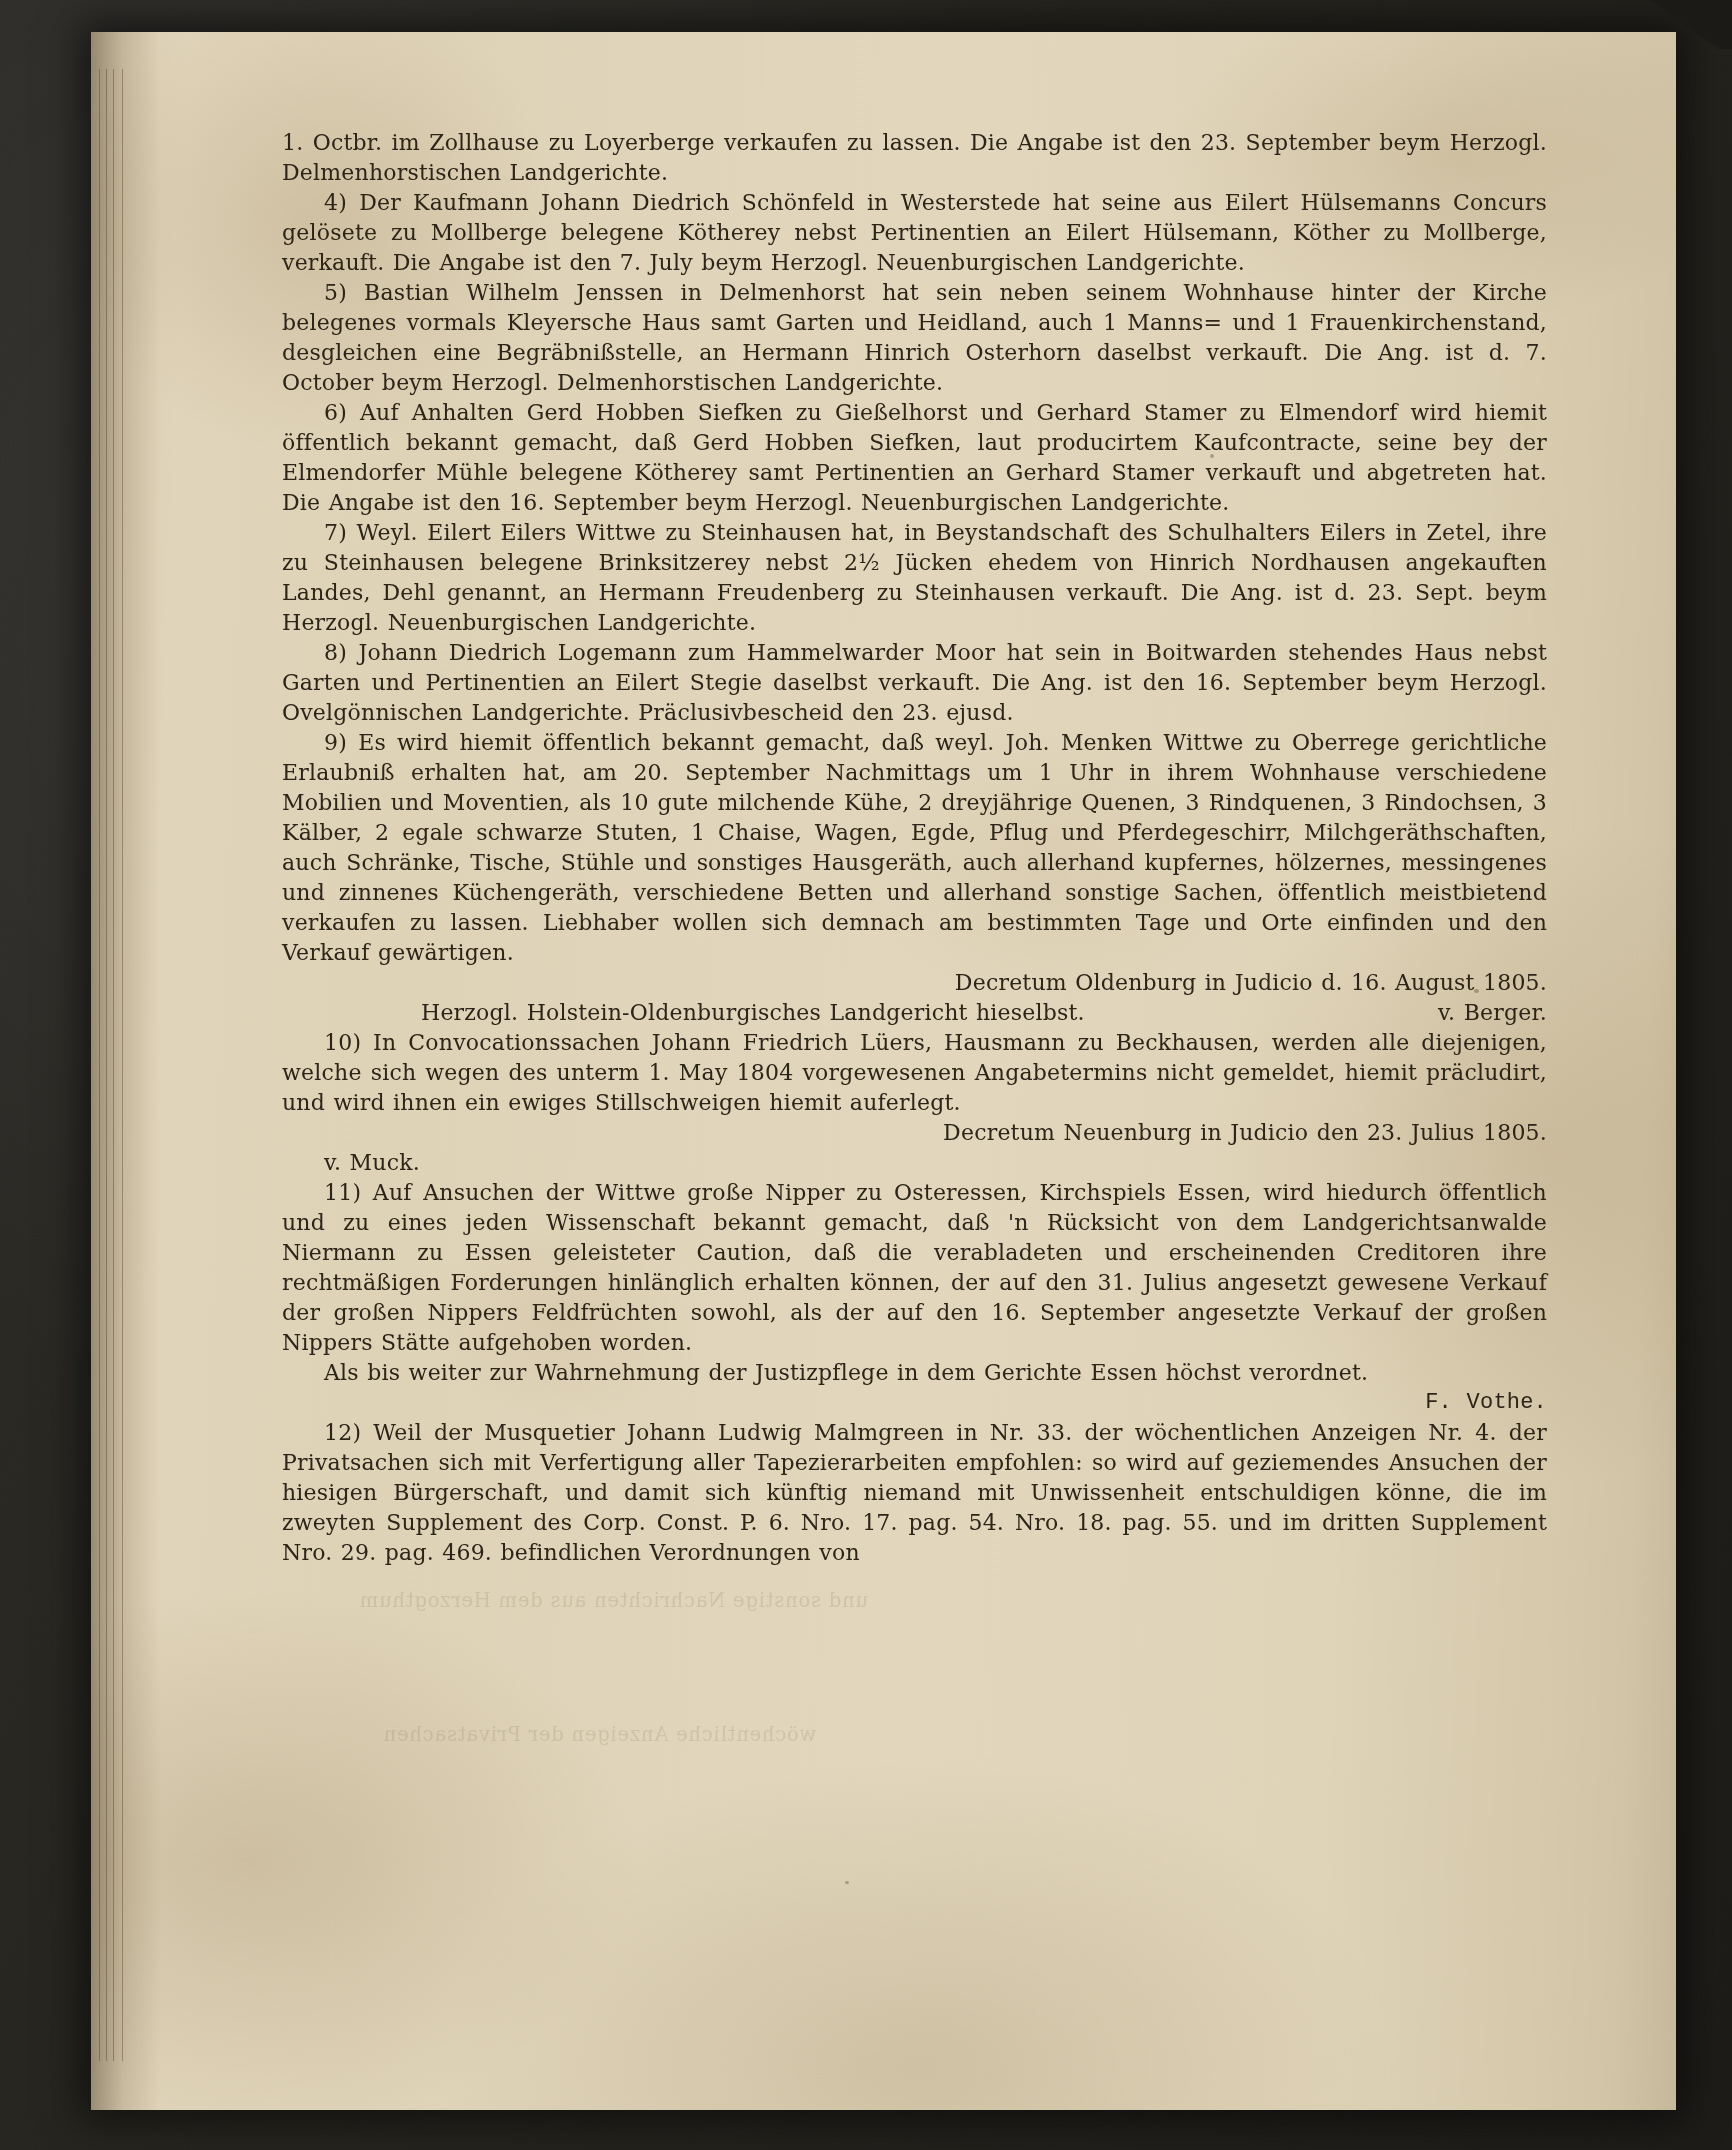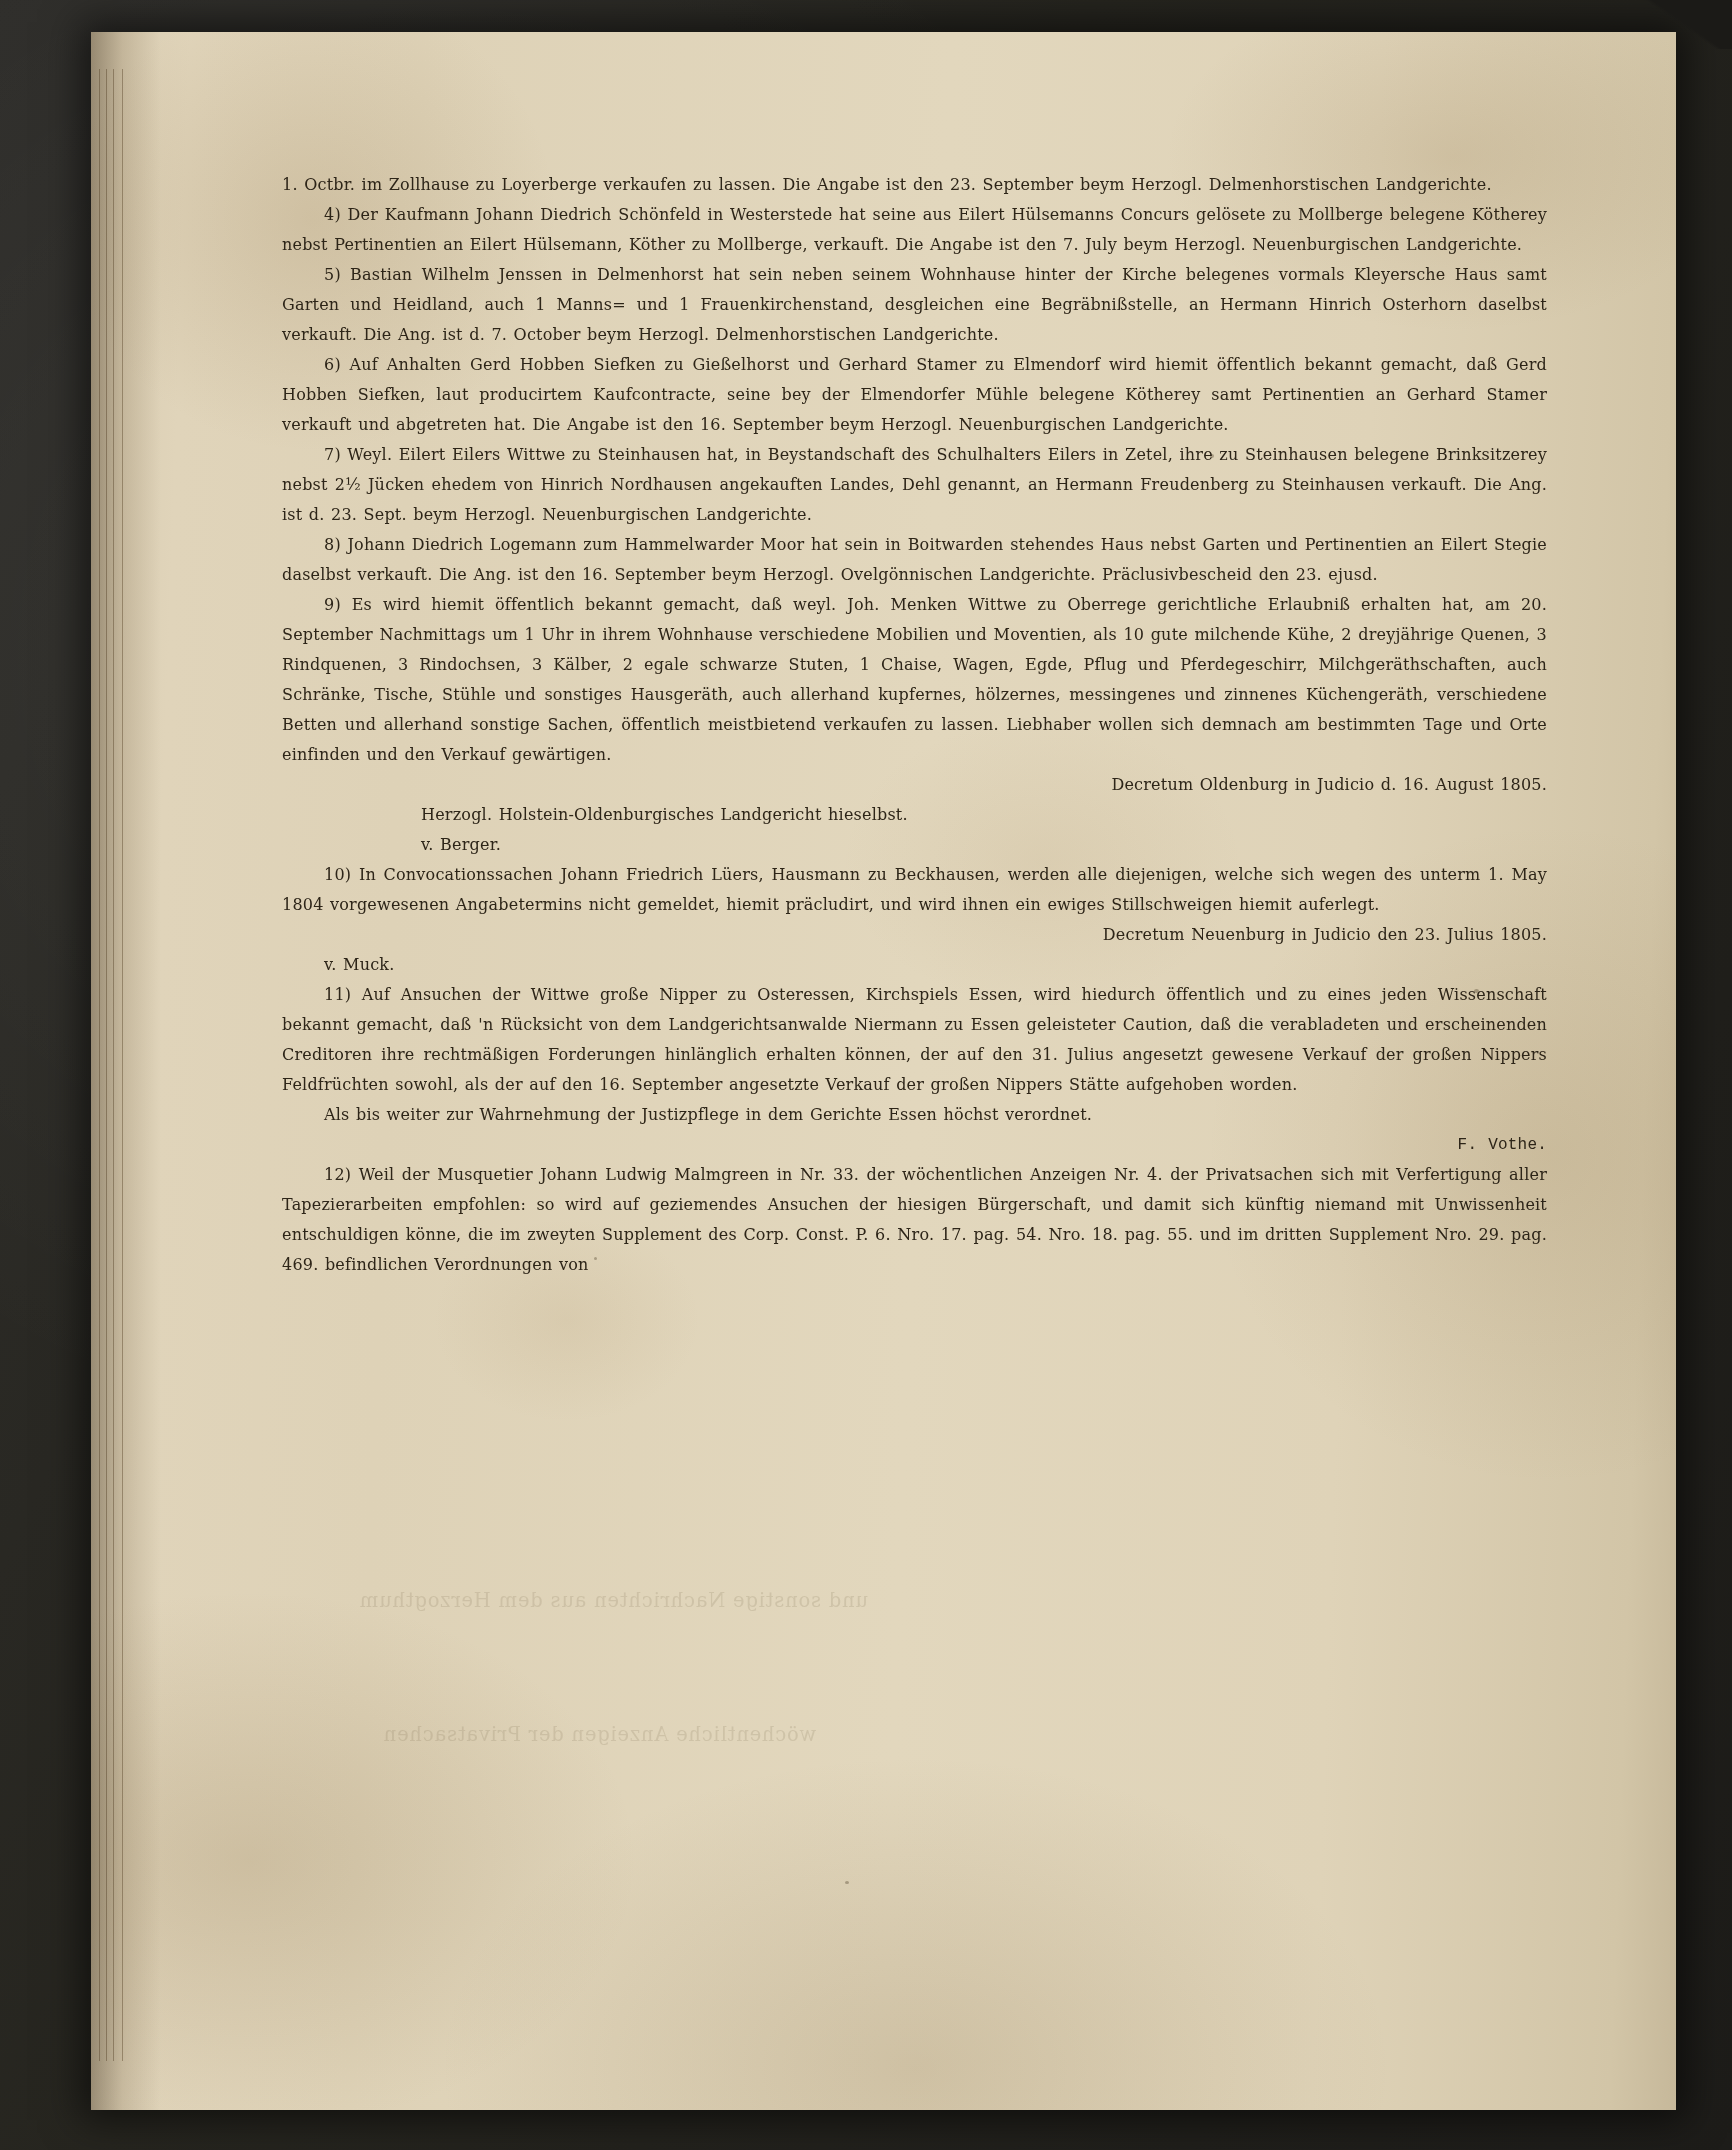--- a/index.html
+++ b/index.html
@@ -82,28 +82,27 @@
   }
 
   
   #textblock {
     position: absolute;
     left: 191px;
     top: 96px;
     width: 1265px;
     color: #30281c;
     font-family: "DejaVu Serif", serif;
-    font-size: 16px;
+    font-size: 22px;
     line-height: 30px;
     text-align: justify;
     text-justify: inter-word;
     letter-spacing: 0.2px;
     word-spacing: 1.2px;
     filter: contrast(1.04);
-    margin-top: 42px;
   }
   #textblock p {
     margin: 0;
     text-indent: 42px;
     hyphens: manual;
   }
   #textblock p.noindent { text-indent: 0; }
   #textblock p.center {
     text-align: right;
     text-indent: 0;
@@ -112,21 +111,20 @@
     text-align: right;
     text-indent: 0;
     font-family: Liberation Mono, monospace;
   }
   
   .sigline {
     display: flex;
     justify-content: space-between;
     align-items: baseline;
     text-indent: 0;
-    flex-direction: column;
   }
   .sigline .mid { flex: 0 1 auto; margin-left: 97px; }
   .sigline .sig { flex: 0 0 auto; }
 
   
   .ghost {
     position: absolute;
     color: rgba(86,68,42,0.13);
     font-family: "DejaVu Serif", serif;
     font-size: 19.5px;

